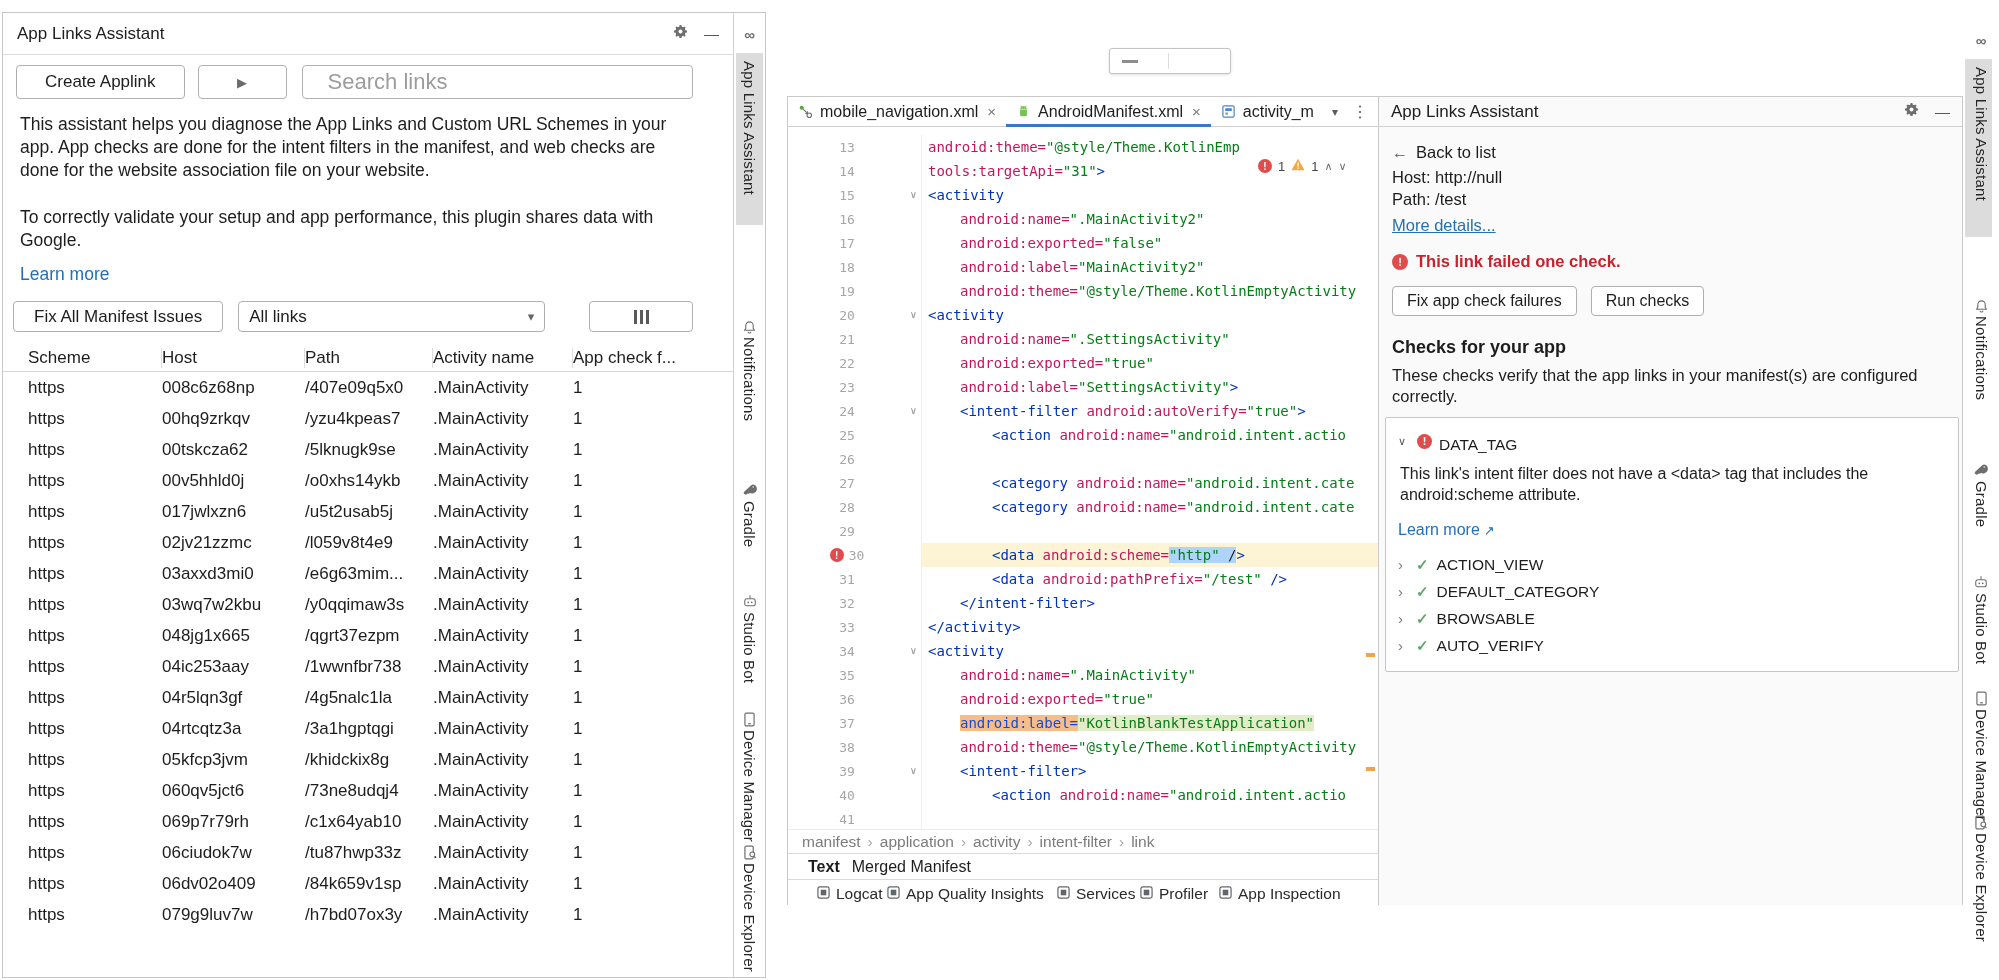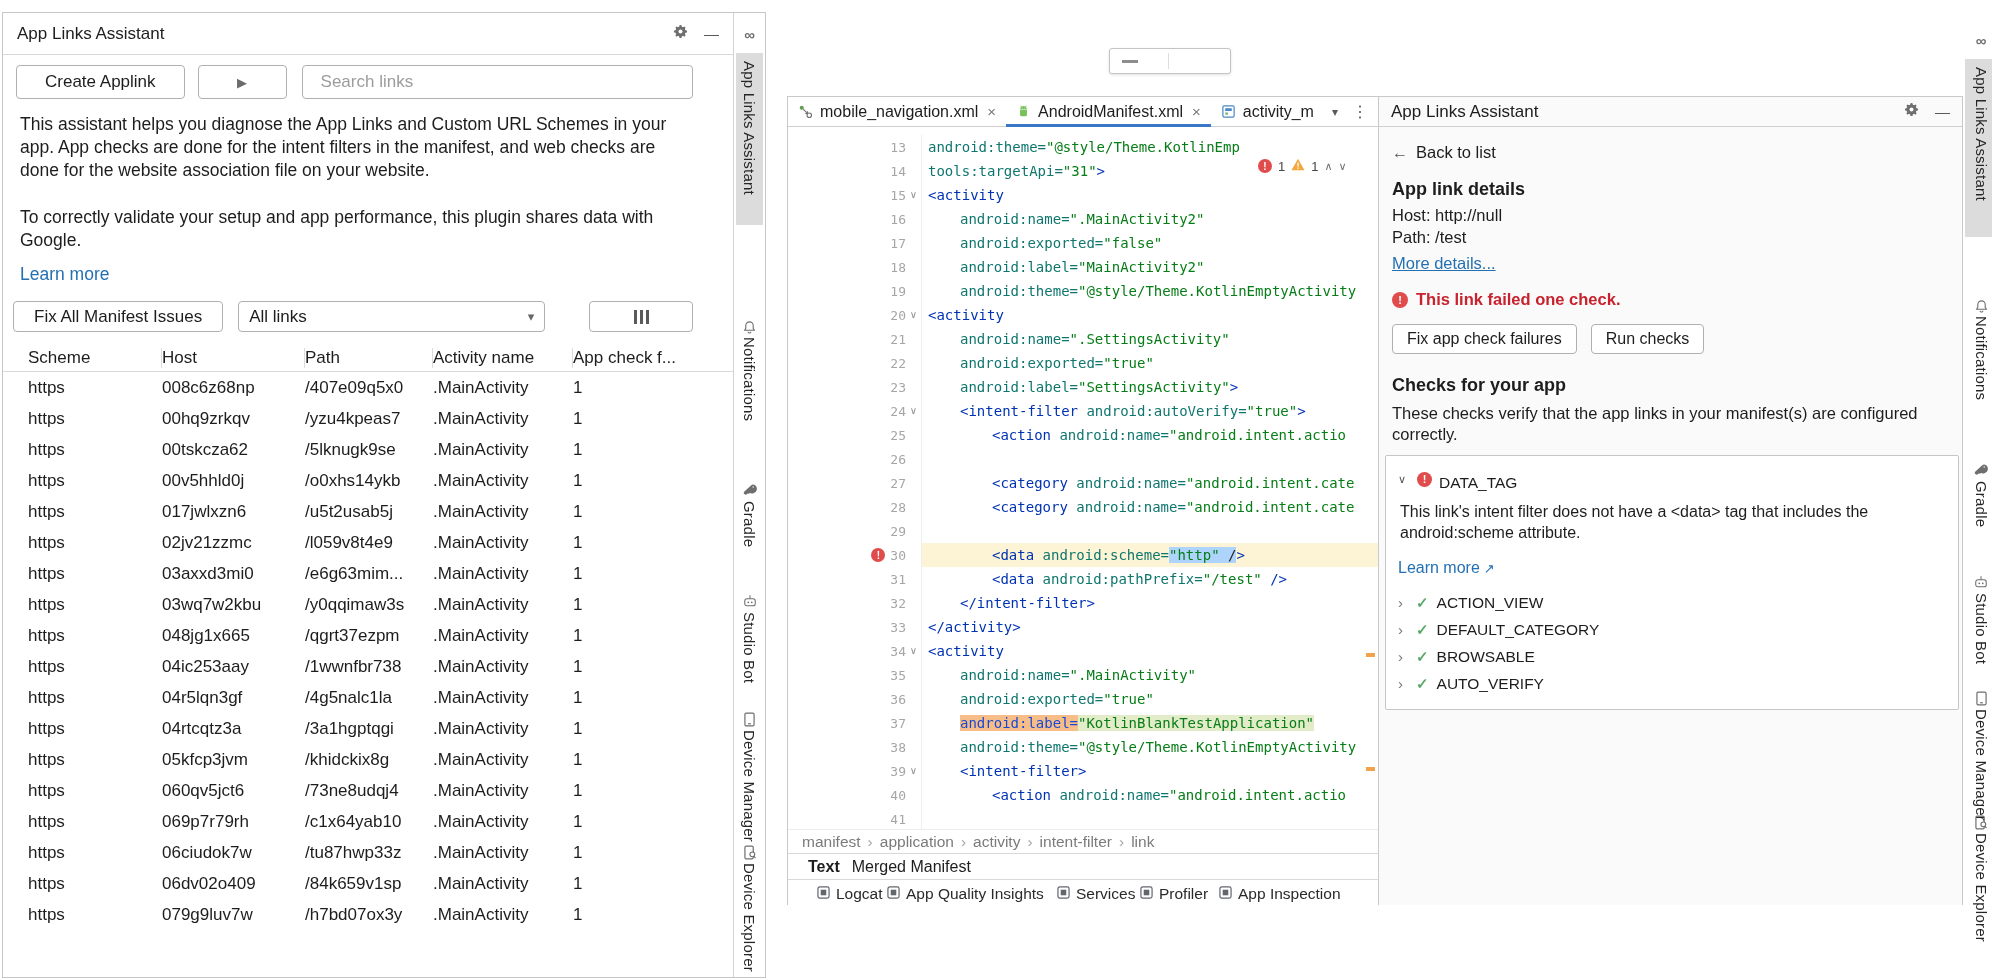--- a/index.html
+++ b/index.html
@@ -16,21 +16,21 @@
   .win-left { position:absolute; left:2px; top:12px; width:764px; height:966px; border:1px solid #c6c6c6; background:#fff; }
   .wl-strip { position:absolute; top:0; right:0; bottom:0; width:32px; border-left:1px solid #d2d2d2; background:#fff; }
   .wl-main { position:absolute; left:0; top:0; right:32px; bottom:0; overflow:hidden; }
   .wl-title { height:42px; border-bottom:1px solid #dadada; display:flex; align-items:center; padding:0 14px; font-size:17px; }
   .wl-title-icons { margin-left:auto; display:flex; align-items:center; gap:16px; }
   .minim { color:#5a5a5a; font-size:15px; cursor:pointer; }
   .wl-toolbar { display:flex; align-items:center; margin:10px 40px 0 13px; }
   .btn-create { height:34px; padding:0 28px; }
   .btn-play { height:34px; width:89px; margin-left:13px; }
   .play-tri { color:#6b6b6b; font-size:13px; }
-  .search { flex:1; margin-left:15px; height:34px; border:1px solid #b0b0b0; border-radius:4px; font-size:17px; font-family:inherit; padding:0 18px; color:#1d1d1d; outline:none; }
+  .search { flex:1; margin-left:15px; height:34px; border:1px solid #b0b0b0; border-radius:4px; font-size:22px; font-family:inherit; padding:0 25px; color:#1d1d1d; outline:none; }
   .search::placeholder { color:#9c9c9c; }
   .intro { margin:14px 40px 0 17px; font-size:17.5px; line-height:23px; }
   .intro2 { margin-top:24px; }
   .wl-learn { display:inline-block; margin:12px 0 0 17px; font-size:17.5px; }
   .lastrun { margin:26px 0 0 17px; font-size:17.5px; }
   .lastrun .link { margin-left:6px; }
   .wl-controls { display:flex; align-items:center; margin:16px 40px 0 10px; }
   .btn-fix { height:31px; padding:0 20px; }
   .combo { margin-left:15px; width:307px; height:31px; border:1px solid #b0b0b0; border-radius:4px; background:#fff; display:flex; align-items:center; padding:0 10px; font-size:17px; cursor:pointer; }
   .combo-arrow { margin-left:auto; color:#666; font-size:13px; }
@@ -62,27 +62,27 @@
   .etabs-extra { margin-left:auto; display:flex; align-items:center; gap:14px; padding-right:10px; color:#5a5a5a; }
   .chev { font-size:12px; cursor:pointer; }
   .kebab { font-size:16px; cursor:pointer; }
   .panel-head { flex:1; border-left:1px solid #c9c9c9; background:#fafafa; display:flex; align-items:center; padding:0 12px; font-size:17px; }
   .ph-icons { margin-left:auto; display:flex; align-items:center; gap:16px; }
 
   .main-row { display:flex; height:778px; }
   .editor-col { width:590px; display:flex; flex-direction:column; background:#fff; }
   .code-wrap { height:705px; padding-top:8px; overflow:hidden; position:relative; }
   .cl { display:flex; height:24px; line-height:24px; }
-  .cl-g { display:flex; justify-content:flex-end; align-items:center; width:118px; font:13px "DejaVu Sans Mono", monospace; color:#a6a6a6; }
+  .cl-g { display:flex; justify-content:center; align-items:center; width:118px; font:13px "DejaVu Sans Mono", monospace; color:#a6a6a6; }
   .gut-err { width:14px; height:14px; border-radius:50%; background:#e04b4b; color:#fff; font:bold 10px "Liberation Sans",sans-serif; display:inline-flex; align-items:center; justify-content:center; margin-right:5px; }
   .cl-f { width:16px; text-align:center; font-size:10px; color:#8f8f8f; border-right:1px solid #efefef; }
   .cl-c { flex:1; font:14px/24px "DejaVu Sans Mono", monospace; white-space:pre; overflow:hidden; color:#222; }
   .cl-i0 .cl-c{ padding-left:6px } .cl-i1 .cl-c{ padding-left:38px } .cl-i2 .cl-c{ padding-left:70px }
   .cl-bg .cl-c { background:#fcf4d5; }
-  .t-tag{color:#0033b3} .t-attr{color:#0f766e} .t-val{color:#067d17} .t-plain{color:#222}
+  .t-tag{color:#0033b3} .t-attr{color:#be185d} .t-val{color:#067d17} .t-plain{color:#222}
   .t-selval{color:#067d17;background:#aed4fb} .t-sel{background:#aed4fb}
   .t-hlattr{color:#174ad4;background:#f6bd89} .t-hlval{color:#067d17;background:#e3ecc8}
   .inspect { position:absolute; left:470px; top:28px; height:22px; display:flex; align-items:center; gap:6px; font-size:13px; color:#454545; }
   .inspect .errdot { width:14px; height:14px; font-size:10px; }
   .navarr { color:#6e6e6e; font-size:11px; cursor:pointer; }
   .stripe-mark { position:absolute; right:3px; width:9px; height:4px; background:#f0a24c; }
   .m1 { top:526px; } .m2 { top:640px; }
   .crumbs { height:24px; display:flex; align-items:center; gap:7px; padding-left:14px; font-size:15.5px; color:#7b7b7b; border-top:1px solid #ececec; }
   .crumb { cursor:pointer; }
   .crumb-sep { color:#a5a5a5; }
@@ -673,21 +673,20 @@
               </svg></span>
             <span>App Inspection</span>
           </span>
         </div>
     </div>
     <div class="apanel">
       <div class="ap-back">
         <span class="back-arrow">←</span>
         <span>Back to list</span>
       </div>
-      <div class="ap-h">App link details</div>
       <div class="ap-line">Host: http://null</div>
       <div class="ap-line ap-line2">Path: /test</div>
       <a class="link underl ap-more">More details...</a>
       <div class="ap-failed">
         <span class="errdot">!</span>
         <span class="ap-failed-text">This link failed one check.</span>
       </div>
       <div class="ap-btns">
         <button class="btn">Fix app check failures</button>
         <button class="btn">Run checks</button>

